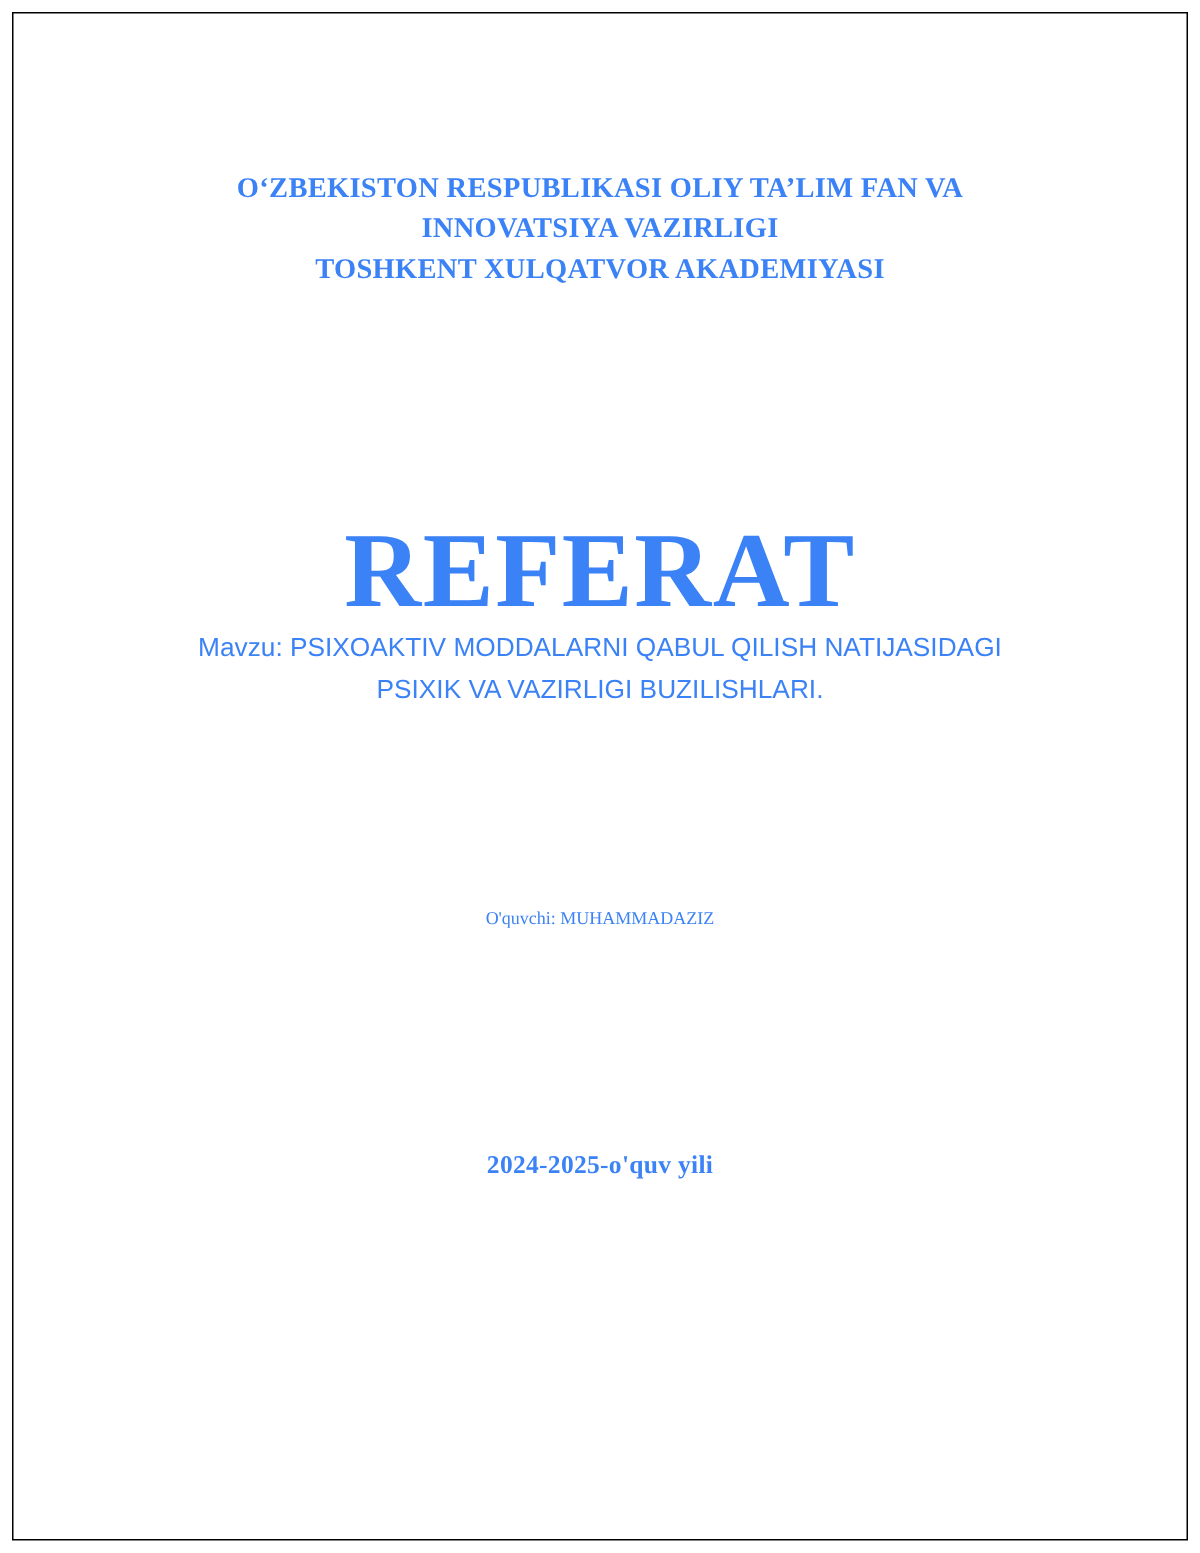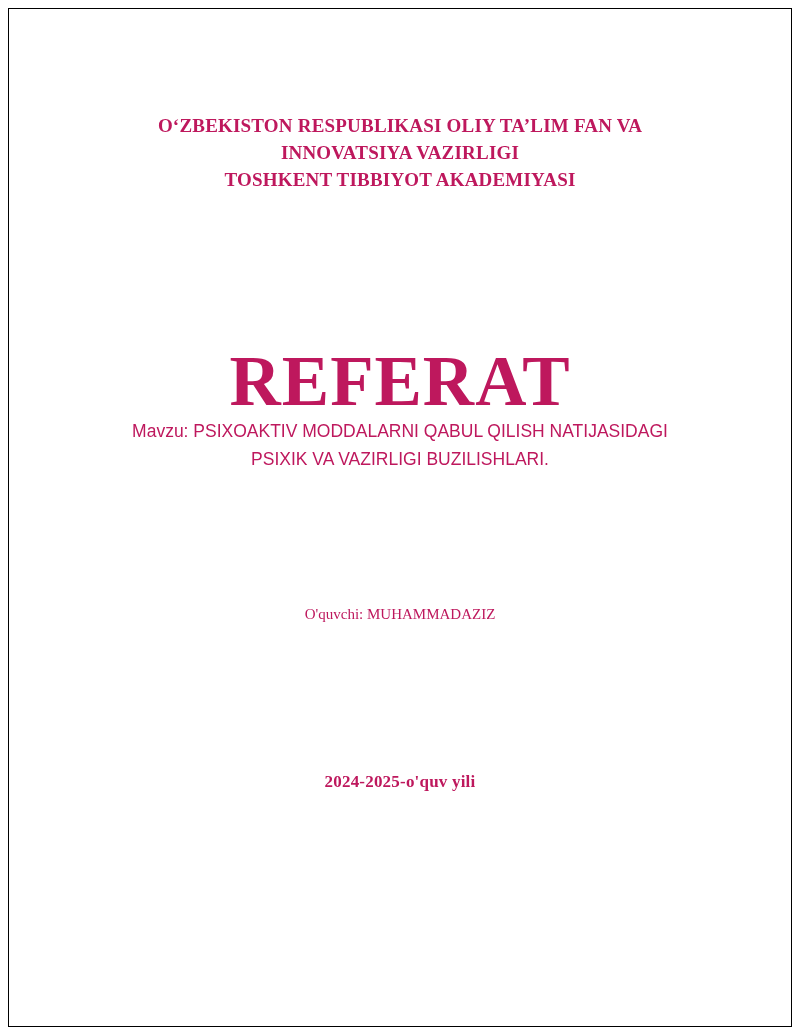--- a/index.html
+++ b/index.html
@@ -8,21 +8,21 @@
     background: #ffffff;
   }
   .page {
     position: relative;
     width: 800px;
     height: 1035px;
     background: #ffffff;
     box-sizing: border-box;
     overflow: hidden;
     font-family: "Liberation Serif", serif;
-    color: #be185d;
+    color: #3b82f6;
   }
   .page-border {
     position: absolute;
     left: 8px;
     top: 8px;
     right: 8px;
     bottom: 8px;
     border: 1px solid #000000;
     box-sizing: border-box;
     pointer-events: none;
@@ -64,21 +64,21 @@
     font-weight: normal;
     line-height: 1.62;
   }
   .subject div {
     white-space: nowrap;
   }
 
   .author {
     margin-top: 130px;
     font-family: "Liberation Serif", serif;
-    font-size: 15px;
+    font-size: 12px;
     line-height: 1.4;
   }
 
   .year {
     margin-top: 147px;
     font-family: "Liberation Serif", serif;
     font-size: 17px;
     font-weight: bold;
     letter-spacing: 0.2px;
   }
@@ -87,21 +87,21 @@
 <body>
 
 <div class="page">
   <div class="page-border"></div>
 
   <div class="content">
 
     <div class="institution">
       <div>O‘ZBEKISTON RESPUBLIKASI OLIY TA’LIM FAN VA</div>
       <div>INNOVATSIYA VAZIRLIGI</div>
-      <div>TOSHKENT TIBBIYOT AKADEMIYASI</div>
+      <div>TOSHKENT XULQATVOR AKADEMIYASI</div>
     </div>
 
     <div class="doc-title">REFERAT</div>
 
     <div class="subject">
       <div>Mavzu: PSIXOAKTIV MODDALARNI QABUL QILISH NATIJASIDAGI</div>
       <div>PSIXIK VA VAZIRLIGI BUZILISHLARI.</div>
     </div>
 
     <div class="author">O'quvchi: MUHAMMADAZIZ</div>

